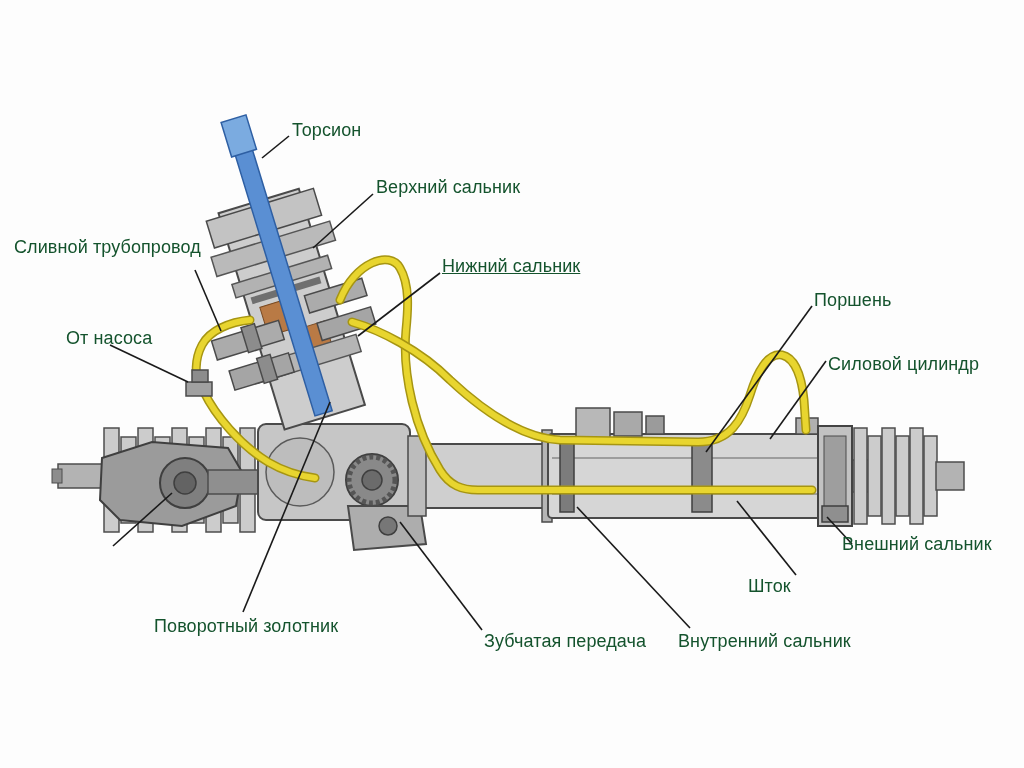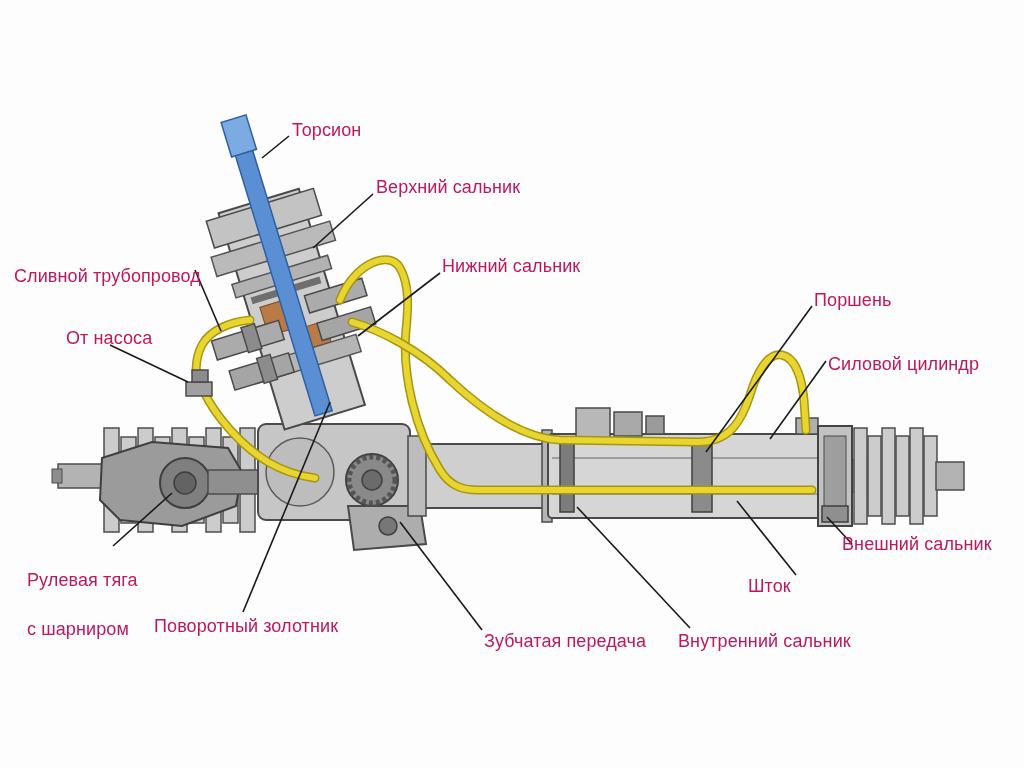--- a/index.html
+++ b/index.html
@@ -8,21 +8,21 @@
     width:1024px;height:768px;
     background:#fdfdfd;
     font-family:"Liberation Sans", sans-serif;
     overflow:hidden;
   }
   .stage svg{position:absolute;left:0;top:0;}
   .callout{
     position:absolute;
     font-size:18px;
     line-height:1.35;
-    color:#be185d;
+    color:#14532d;
     white-space:pre-line;
     letter-spacing:0.1px;
   }
 </style>
 </head>
 <body>
 
 <div class="stage">
 
 <svg viewBox="0 0 1024 768" width="1024" height="768">
@@ -150,28 +150,24 @@
     <line x1="243" y1="612" x2="330" y2="402"></line>
     <line x1="482" y1="630" x2="400" y2="522"></line>
     <line x1="690" y1="628" x2="577" y2="507"></line>
     <line x1="796" y1="575" x2="737" y2="501"></line>
     <line x1="852" y1="544" x2="827" y2="517"></line>
   </g>
 </svg>
 
 <div class="callout" style="left:292px;top:118px;">Торсион</div>
 <div class="callout" style="left:376px;top:175px;">Верхний сальник</div>
-<div class="callout" style="left:14px;top:264px;text-align:center;">Сливной трубопровод</div>
-<div class="callout" style="left:442px;top:254px;">Нижний сальник</div>
+<div class="callout" style="left:14px;top:235px;text-align:center;">Сливной трубопровод</div>
+<div class="callout" style="left:442px;top:254px;text-decoration:underline;">Нижний сальник</div>
 <div class="callout" style="left:66px;top:326px;text-align:center;">От насоса</div>
 <div class="callout" style="left:814px;top:288px;">Поршень</div>
 <div class="callout" style="left:828px;top:352px;">Силовой цилиндр</div>
-<div class="callout" style="left:27px;top:544px;">
-  <span>Рулевая тяга</span><br>
-  <span>с шарниром</span>
-</div>
 <div class="callout" style="left:154px;top:614px;">Поворотный золотник</div>
 <div class="callout" style="left:484px;top:629px;">Зубчатая передача</div>
 <div class="callout" style="left:678px;top:629px;">Внутренний сальник</div>
 <div class="callout" style="left:748px;top:574px;">Шток</div>
 <div class="callout" style="left:842px;top:532px;">Внешний сальник</div>
 
 </div>
 
 </body></html>

